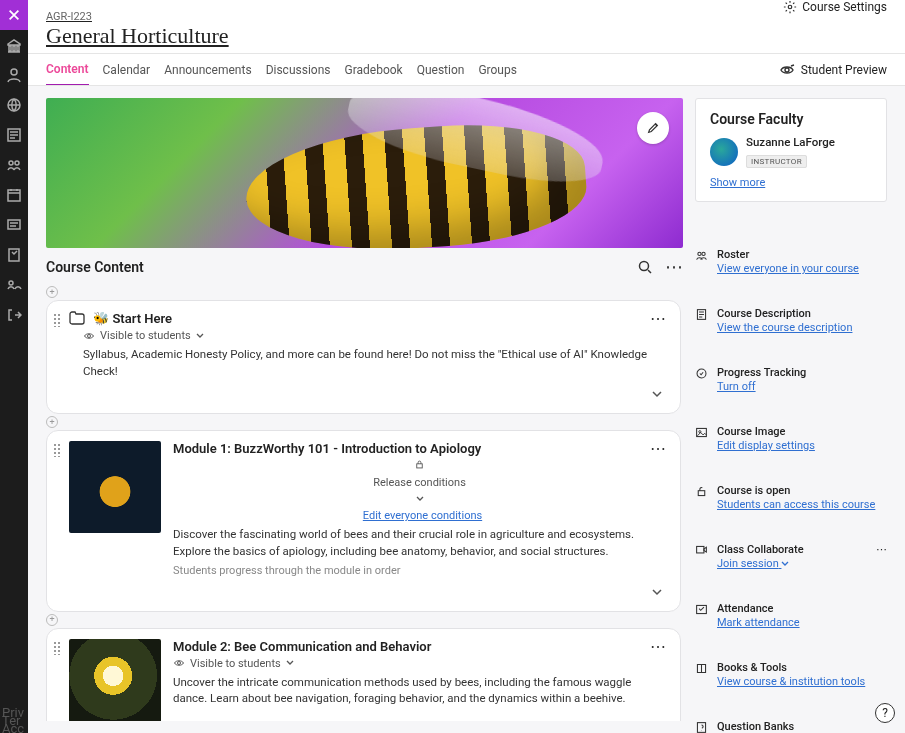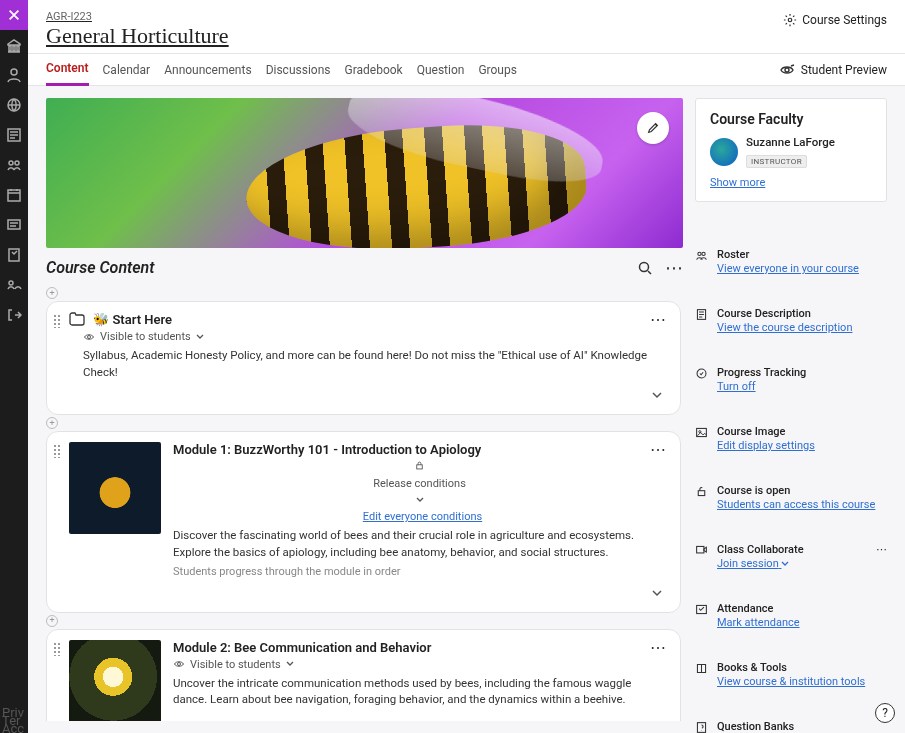--- a/index.html
+++ b/index.html
@@ -9,41 +9,41 @@
   .rail .close-btn { width:28px; height:30px; background:#a12fd6; display:flex; align-items:center; justify-content:center;}
   .rail .close-btn svg { width:14px; height:14px; fill:#fff;}
   .rail .icon { width:28px; height:30px; display:flex; align-items:center; justify-content:center; margin-top:0;}
   .rail .icon svg { width:16px; height:16px; stroke:#aaa; fill:none; stroke-width:1.5;}
   .rail-text { color:#555; font-size:13px; line-height:8px; margin-top:auto; text-align:left; width:100%; padding-left:2px;}
   
   .main { flex:1; display:flex; flex-direction:column; min-width:0;}
   .header { padding:10px 18px 4px 18px; border-bottom:1px solid #e5e5e5; position:relative;text-decoration:underline;}
   .course-id { font-size:11px; color:#666;}
   .course-title { font-size:22px; font-family: Georgia, serif; font-weight:500; margin-top:0;}
-  .course-settings { position:absolute; right:18px; top:13px; font-size:12px; display:flex; align-items:center; gap:5px; cursor:pointer;}
+  .course-settings { position:absolute; right:18px; top:0; font-size:12px; display:flex; align-items:center; gap:5px; cursor:pointer;}
   .tabs { display:flex; align-items:center; padding:0 18px; border-bottom:1px solid #e5e5e5; font-size:12px; gap:14px; height:32px;}
   .tab { color:#555; cursor:pointer; padding:8px 0; }
-  .tab.active { color:#b91c1c; font-weight:600; border-bottom:3px solid #a21caf;}
+  .tab.active { color:#ec4899; font-weight:600; border-bottom:1px solid #a21caf;}
   .tab-right { margin-left:auto; display:flex; align-items:center; gap:6px; font-size:12px;}
   
   .body { flex:1; background:#f6f6f8; padding:12px 18px; display:flex; gap:12px; overflow:hidden;}
   .content-col { flex:1; min-width:0; display:flex; flex-direction:column; overflow:hidden;}
   .banner { height:150px; border-radius:2px; position:relative; overflow:hidden; margin-bottom:10px;}
   .banner .bg { position:absolute; inset:0; background:linear-gradient(135deg,#3fae52 0%,#6fbf4a 25%,#b64be0 55%,#c762ef 80%,#8e2bd0 100%);}
   .banner .bee-body { position:absolute; left:200px; top:30px; width:340px; height:120px; background:
      repeating-linear-gradient(90deg,#f0c227 0 22px,#2b1d0b 22px 40px);
      border-radius:60% 50% 50% 60% / 60% 50% 50% 60%;
      transform:rotate(-4deg);
      box-shadow: inset -30px -20px 40px rgba(0,0,0,.3);}
   .banner .wing { position:absolute; left:300px; top:0; width:260px; height:70px;
      background:linear-gradient(180deg,rgba(255,255,255,.55),rgba(220,220,230,.25));
      border-radius:50% 60% 40% 50%; transform:rotate(12deg); filter:blur(.5px);}
   .banner .edit { position:absolute; right:14px; top:14px; width:32px; height:32px; background:#fff; border-radius:50%; display:flex; align-items:center; justify-content:center; cursor:pointer; box-shadow:0 1px 3px rgba(0,0,0,.2);}
   .cc-header { display:flex; align-items:center; margin-bottom:8px;}
-  .cc-title { font-size:16px; font-weight:600;font-style:italic;}
+  .cc-title { font-size:14px; font-weight:600;}
   .cc-actions { margin-left:auto; display:flex; gap:12px; align-items:center; color:#333;}
   .add-sep { height:12px; position:relative; margin:2px 0;}
   .add-sep::before { content:""; position:absolute; left:14px; right:0; top:50%; transform:translateY(-50%); }
   .add-circle { position:absolute; left:0; top:0; width:12px; height:12px; border:1px solid #bbb; border-radius:50%; display:flex; align-items:center; justify-content:center; font-size:9px; color:#999; line-height:1; cursor:pointer;}
   .card { background:#fff; border:1px solid #e2e2e5; border-radius:12px; padding:10px 14px 10px 12px; position:relative;}
   .drag-dots { position:absolute; left:6px; top:12px; width:8px; height:14px; background:
      radial-gradient(circle,#999 1px,transparent 1.2px) 0 0/4px 4px; cursor:grab;}
   .card-head { display:flex; align-items:flex-start; gap:8px;}
   .folder-icon { margin-left:10px;}
   .item-title { font-size:13px; font-weight:600; color:#222;}

